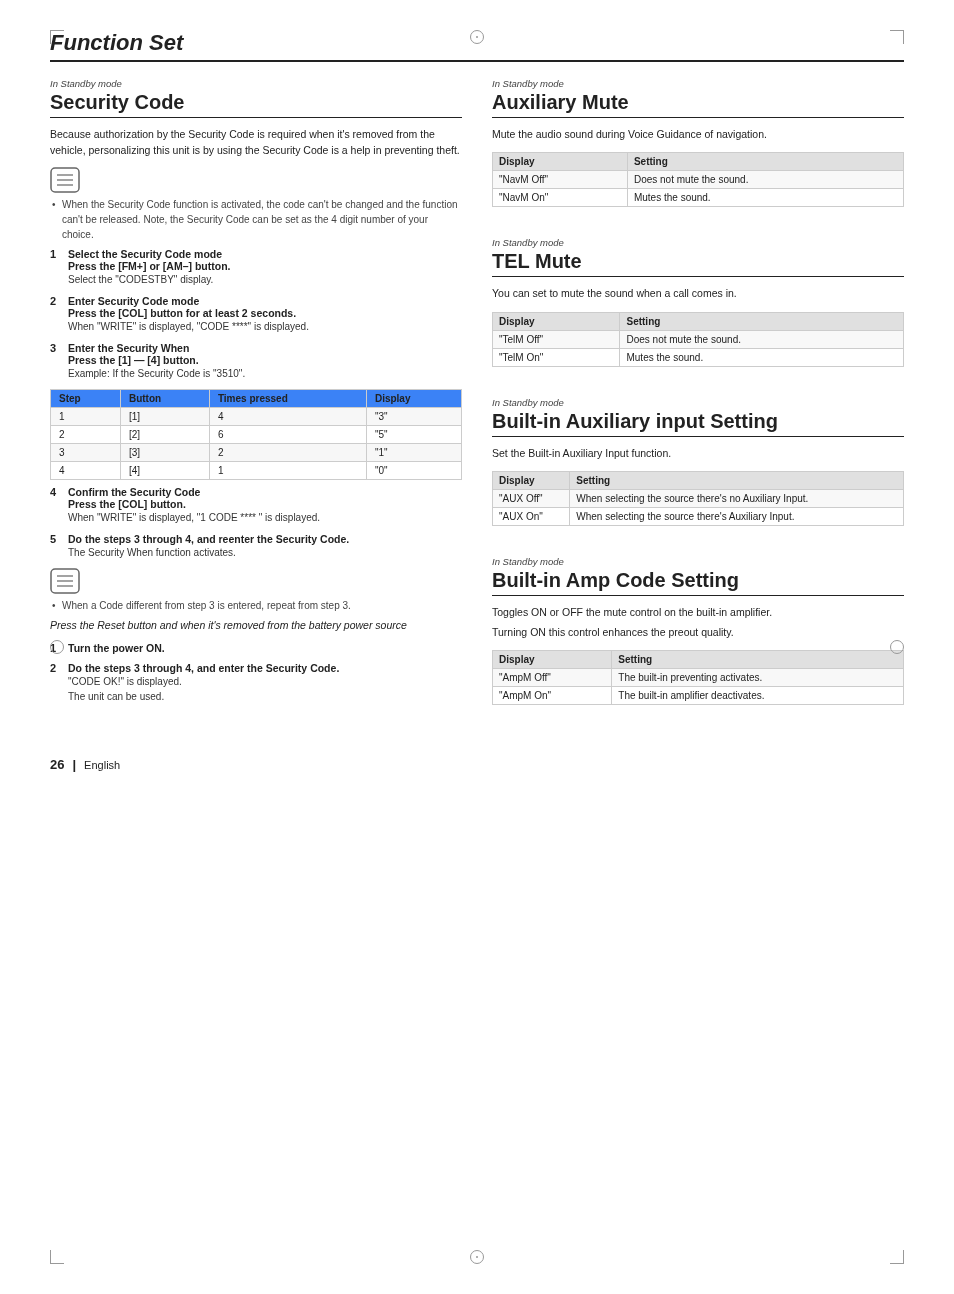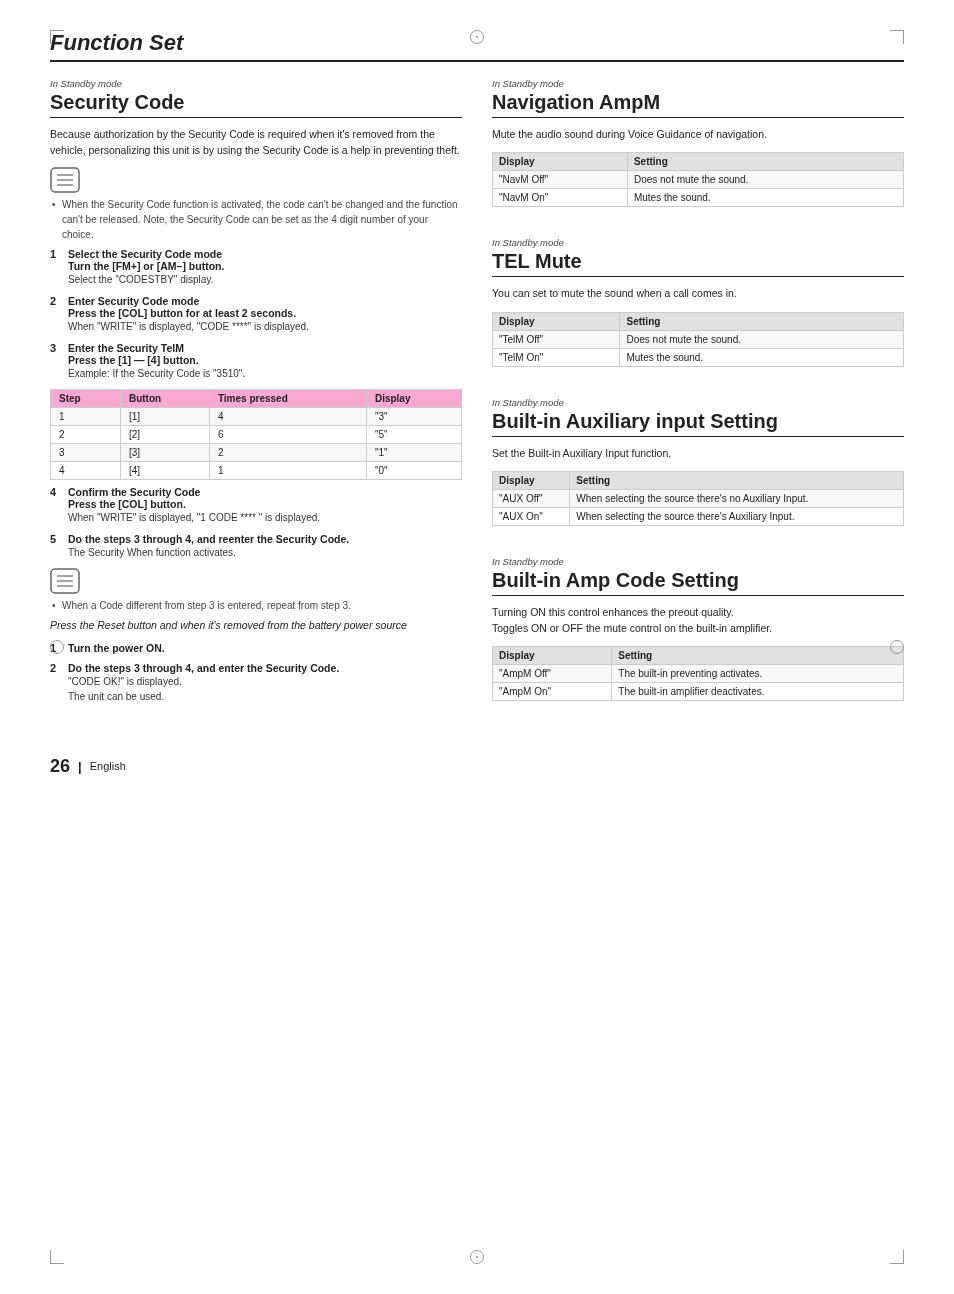--- a/index.html
+++ b/index.html
@@ -124,21 +124,21 @@
     .data-table tr:nth-child(odd) td {
       background: #f8f8f8;
     }
     .step-table {
       width: 100%;
       border-collapse: collapse;
       margin: 6px 0;
       font-size: 10px;
     }
     .step-table th {
-      background: #f9a8d4;
+      background: #3b82f6;
       font-weight: bold;
       padding: 3px 8px;
       border: 1px solid #ccc;
       text-align: left;
     }
     .step-table td {
       padding: 3px 8px;
       border: 1px solid #ccc;
     }
     .step-table tr:nth-child(odd) td {
@@ -151,21 +151,21 @@
       margin-bottom: 11px;
     }
     .page-footer {
       margin-top: 30px;
       display: flex;
       align-items: center;
       gap: 8px;
     }
     .page-num {
       font-weight: bold;
-      font-size: 18px;
+      font-size: 13px;
     }
     .page-lang {
       font-size: 11px;
     }
     .page-wrapper {
       position: relative;
     }
     
     .corner-tl, .corner-tr, .corner-bl, .corner-br {
       position: absolute;
@@ -250,36 +250,36 @@
             <line x1="7" y1="18" x2="23" y2="18" stroke="#666" stroke-width="1.2"></line>
           </svg>
         </div>
         <div class="bullet-note">When the Security Code function is activated, the code can't be changed and the function can't be released. Note, the Security Code can be set as the 4 digit number of your choice.</div>
 
         <div class="steps">
           <div class="step">
             <div class="step-num">1</div>
             <div class="step-content">
               <div class="step-title">Select the Security Code mode</div>
-              <div class="step-subtitle">Turn the [FM+] or [AM–] button.</div>
+              <div class="step-subtitle">Press the [FM+] or [AM–] button.</div>
               <div class="step-desc">Select the "CODESTBY" display.</div>
             </div>
           </div>
           <div class="step">
             <div class="step-num">2</div>
             <div class="step-content">
               <div class="step-title">Enter Security Code mode</div>
               <div class="step-subtitle">Press the [COL] button for at least 2 seconds.</div>
               <div class="step-desc">When "WRITE" is displayed, "CODE ****" is displayed.</div>
             </div>
           </div>
           <div class="step">
             <div class="step-num">3</div>
             <div class="step-content">
-              <div class="step-title">Enter the Security TelM</div>
+              <div class="step-title">Enter the Security When</div>
               <div class="step-subtitle">Press the [1] — [4] button.</div>
               <div class="step-desc">Example: If the Security Code is "3510".</div>
             </div>
           </div>
         </div>
 
         <table class="step-table">
           <thead>
             <tr>
               <th>Step</th>
@@ -363,21 +363,21 @@
           </div>
         </div>
       </div>
 
     </div>
 
     <div class="right-col">
 
       <div class="section">
         <div class="standby-label">In Standby mode</div>
-        <div class="section-title">Navigation AmpM</div>
+        <div class="section-title">Auxiliary Mute</div>
         <hr class="section-rule">
         <div class="section-body">Mute the audio sound during Voice Guidance of navigation.</div>
         <table class="data-table" style="margin-top:10px;">
           <thead>
             <tr>
               <th>Display</th>
               <th>Setting</th>
             </tr>
           </thead>
           <tbody id="nav-mute-table-body">
@@ -440,22 +440,22 @@
                 <td>When selecting the source there's Auxiliary Input.</td>
               </tr>
             </tbody>
         </table>
       </div>
 
       <div class="section" style="margin-top: 30px;">
         <div class="standby-label">In Standby mode</div>
         <div class="section-title">Built-in Amp Code Setting</div>
         <hr class="section-rule">
+        <div class="section-body">Toggles ON or OFF the mute control on the built-in amplifier.</div>
         <div class="section-body" style="margin-top:4px;">Turning ON this control enhances the preout quality.</div>
-        <div class="section-body">Toggles ON or OFF the mute control on the built-in amplifier.</div>
         <table class="data-table" style="margin-top:10px;">
           <thead>
             <tr>
               <th>Display</th>
               <th>Setting</th>
             </tr>
           </thead>
           <tbody id="amp-mute-table-body">
               <tr>
                 <td>"AmpM Off"</td>

